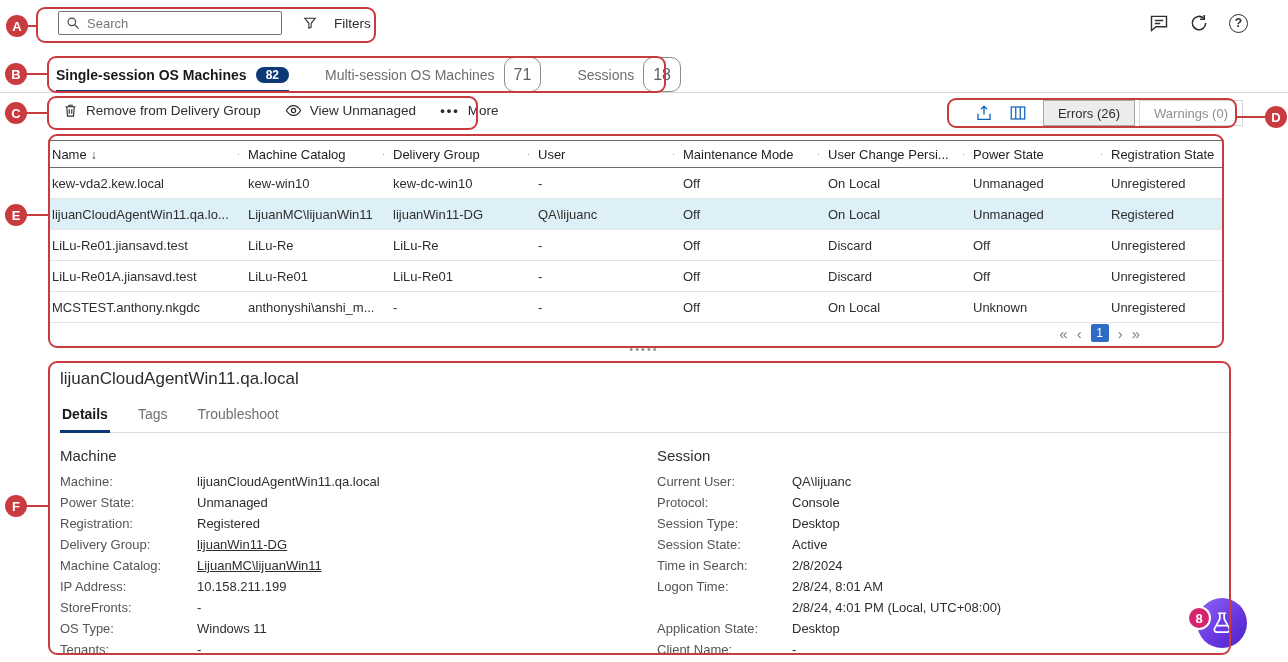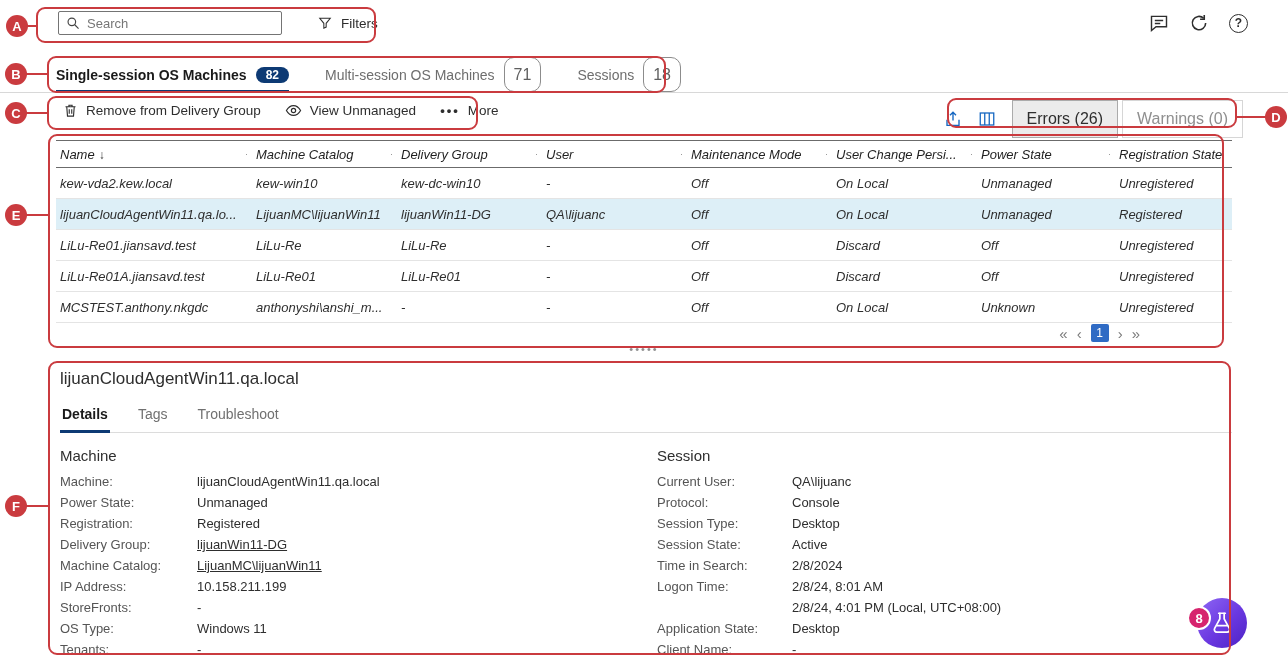--- a/index.html
+++ b/index.html
@@ -7,22 +7,22 @@
     font-family:"Liberation Sans", sans-serif; color:#2e2e2e; position:relative; }
   .app { position:absolute; inset:0; }
 
   
   .search-box { position:absolute; left:58px; top:11px; width:224px; height:24px;
     border:1px solid #747474; border-radius:2px; display:flex; align-items:center;
     padding:0 7px; gap:7px; background:#fff; }
   .search-box input { border:none; outline:none; flex:1; font-size:13px;
     font-family:"Liberation Sans", sans-serif; color:#333; background:transparent; }
   .search-box input::placeholder { color:#767676; }
-  .filters-btn { position:absolute; left:318px; top:11px; height:24px; display:flex;
-    align-items:center; gap:9px; font-size:13.5px; color:#2e2e2e; background:none;
+  .filters-btn { position:absolute; left:303px; top:11px; height:24px; display:flex;
+    align-items:center; gap:17px; font-size:13.5px; color:#2e2e2e; background:none;
     border:none; cursor:pointer; font-family:"Liberation Sans", sans-serif; }
   .topbar-icons { position:absolute; right:40px; top:13px; display:flex; gap:20px; align-items:center; }
   .icon-btn { background:none; border:none; cursor:pointer; padding:0; display:flex; align-items:center; }
   .help-circle { width:19px; height:19px; border:1.7px solid #2e2e2e; border-radius:50%;
     display:flex; align-items:center; justify-content:center; font-size:12px; font-weight:bold; color:#2e2e2e; }
 
   
   .tabs { position:absolute; left:0; top:57px; width:100%; height:36px; border-bottom:1px solid #d8d8d8; }
   .tabs-inner { display:flex; gap:36px; margin-left:56px; height:100%; align-items:center; }
   .tab { display:flex; align-items:center; gap:9px; font-size:14px; color:#6e6e6e;
@@ -34,27 +34,27 @@
   .badge-outline { border:1px solid #8c8c8c; color:#5f5f5f; border-radius:10px;
     padding:8px 9px; font-size:16px; font-weight:normal; line-height:17px; }
 
   
   .toolbar { position:absolute; left:7px; top:94px; width:100%; height:38px; }
   .toolbar-left { position:absolute; left:56px; top:8px; display:flex; gap:24px; align-items:center; }
   .tool-btn { display:flex; gap:8px; align-items:center; font-size:13.5px; color:#2e2e2e;
     background:none; border:none; cursor:pointer; font-family:"Liberation Sans", sans-serif; }
   .more-dots { letter-spacing:2px; font-weight:bold; color:#2e2e2e; font-size:13px; }
   .toolbar-right { position:absolute; right:52px; top:6px; display:flex; gap:16px; align-items:center; }
-  .seg { height:38px; padding:0 14px; display:flex; align-items:center; font-size:16px;
+  .seg { height:26px; padding:0 14px; display:flex; align-items:center; font-size:13px;
     cursor:pointer; font-family:"Liberation Sans", sans-serif; }
   .seg.errors { border:1px solid #ababab; background:#ececec; color:#2e2e2e; }
   .seg.warnings { border:1px solid #d6d6d6; background:#fff; color:#8f8f8f; margin-left:-12px; }
 
   
-  .table { position:absolute; left:56px; top:140px; width:1176px; font-size:13px;font-style:italic; }
+  .table { position:absolute; left:48px; top:140px; width:1176px; font-size:13px; }
   .thead, .tr { display:grid; grid-template-columns:190px 145px 145px 145px 145px 145px 138px 1fr; }
   .thead { height:28px; align-items:center; border-top:1px solid #6b6b6b; border-bottom:1px solid #6b6b6b; color:#1f1f1f; }
   .th { padding-left:4px; position:relative; white-space:nowrap; overflow:hidden; cursor:pointer; }
   .th:not(:first-child) { padding-left:10px; }
   .th:not(:first-child)::before { content:""; position:absolute; left:0; top:7px; bottom:7px; width:1px; background:#9a9a9a; }
   .sort { font-size:12px; color:#333; margin-left:4px; }
   .tr { height:31px; align-items:center; border-bottom:1px solid #e4e4e4; color:#2e2e2e; cursor:pointer; background:#fff; }
   .tr.selected { background:#ddeff7; }
   .td { padding-left:4px; white-space:nowrap; overflow:hidden; text-overflow:ellipsis; }
   .tr .td:not(:first-child) { padding-left:10px; }

